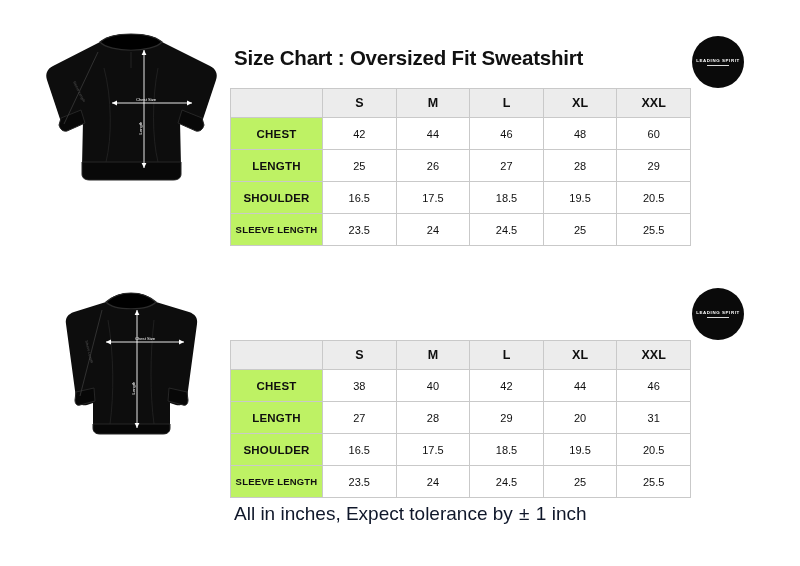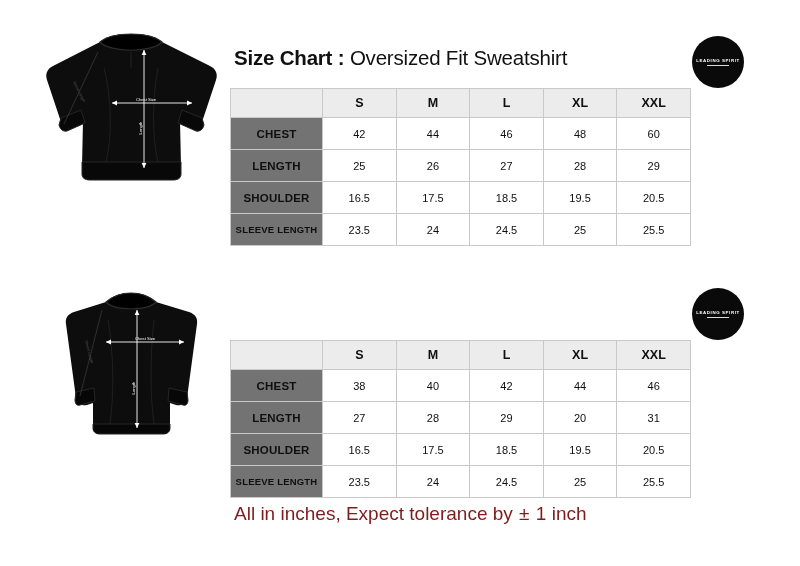--- a/index.html
+++ b/index.html
@@ -50,21 +50,21 @@
     top: 18px;
     font-size: 20.5px;
     letter-spacing: -0.2px;
     white-space: nowrap;
   }
   .chart-title .label {
     font-weight: bold;
     text-align: right;
   }
   .chart-title .value {
-    font-weight: normal;
+    font-weight: bold;
   }
 
   
   .brand-badge {
     position: absolute;
     right: 56px;
     top: 8px;
     width: 52px;
     height: 52px;
     border-radius: 50%;
@@ -111,21 +111,21 @@
   table.size-table thead td {
     background: #ececec;
     font-size: 12.5px;
     font-weight: bold;
     height: 28px;
   }
   table.size-table thead td.corner {
     background: #ececec;
   }
   table.size-table tbody td.row-head {
-    background: #737373;
+    background: #bef264;
     font-weight: bold;
     font-size: 11.5px;
     letter-spacing: 0.2px;
     width: 92px;
   }
   table.size-table tbody td.row-head.small {
     font-size: 9.5px;
   }
   table.size-table tbody td.val {
     font-size: 11px;
@@ -134,21 +134,21 @@
   
   col.c0 { width: 92px; }
   col.cx { width: 73.6px; }
 
   
   .footer-note {
     position: absolute;
     left: 234px;
     top: 503px;
     font-size: 19px;
-    color: #7f1d1d;
+    color: #0f172a;
     white-space: nowrap;
     text-align: center;
   }
   .footer-note .pm {
     position: relative;
     display: inline-block;
     padding: 0 1px;
   }
 </style>
 </head>

